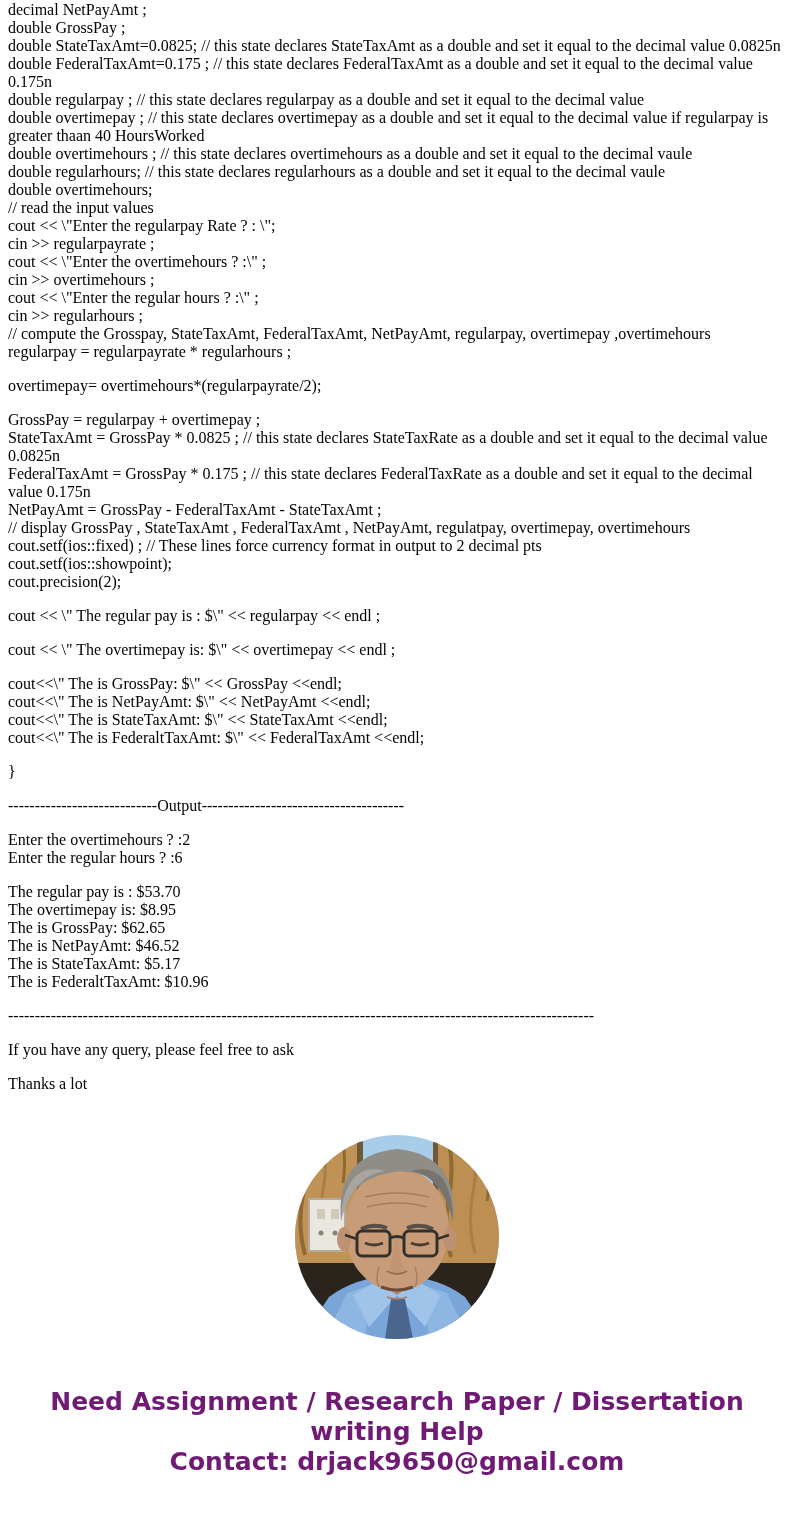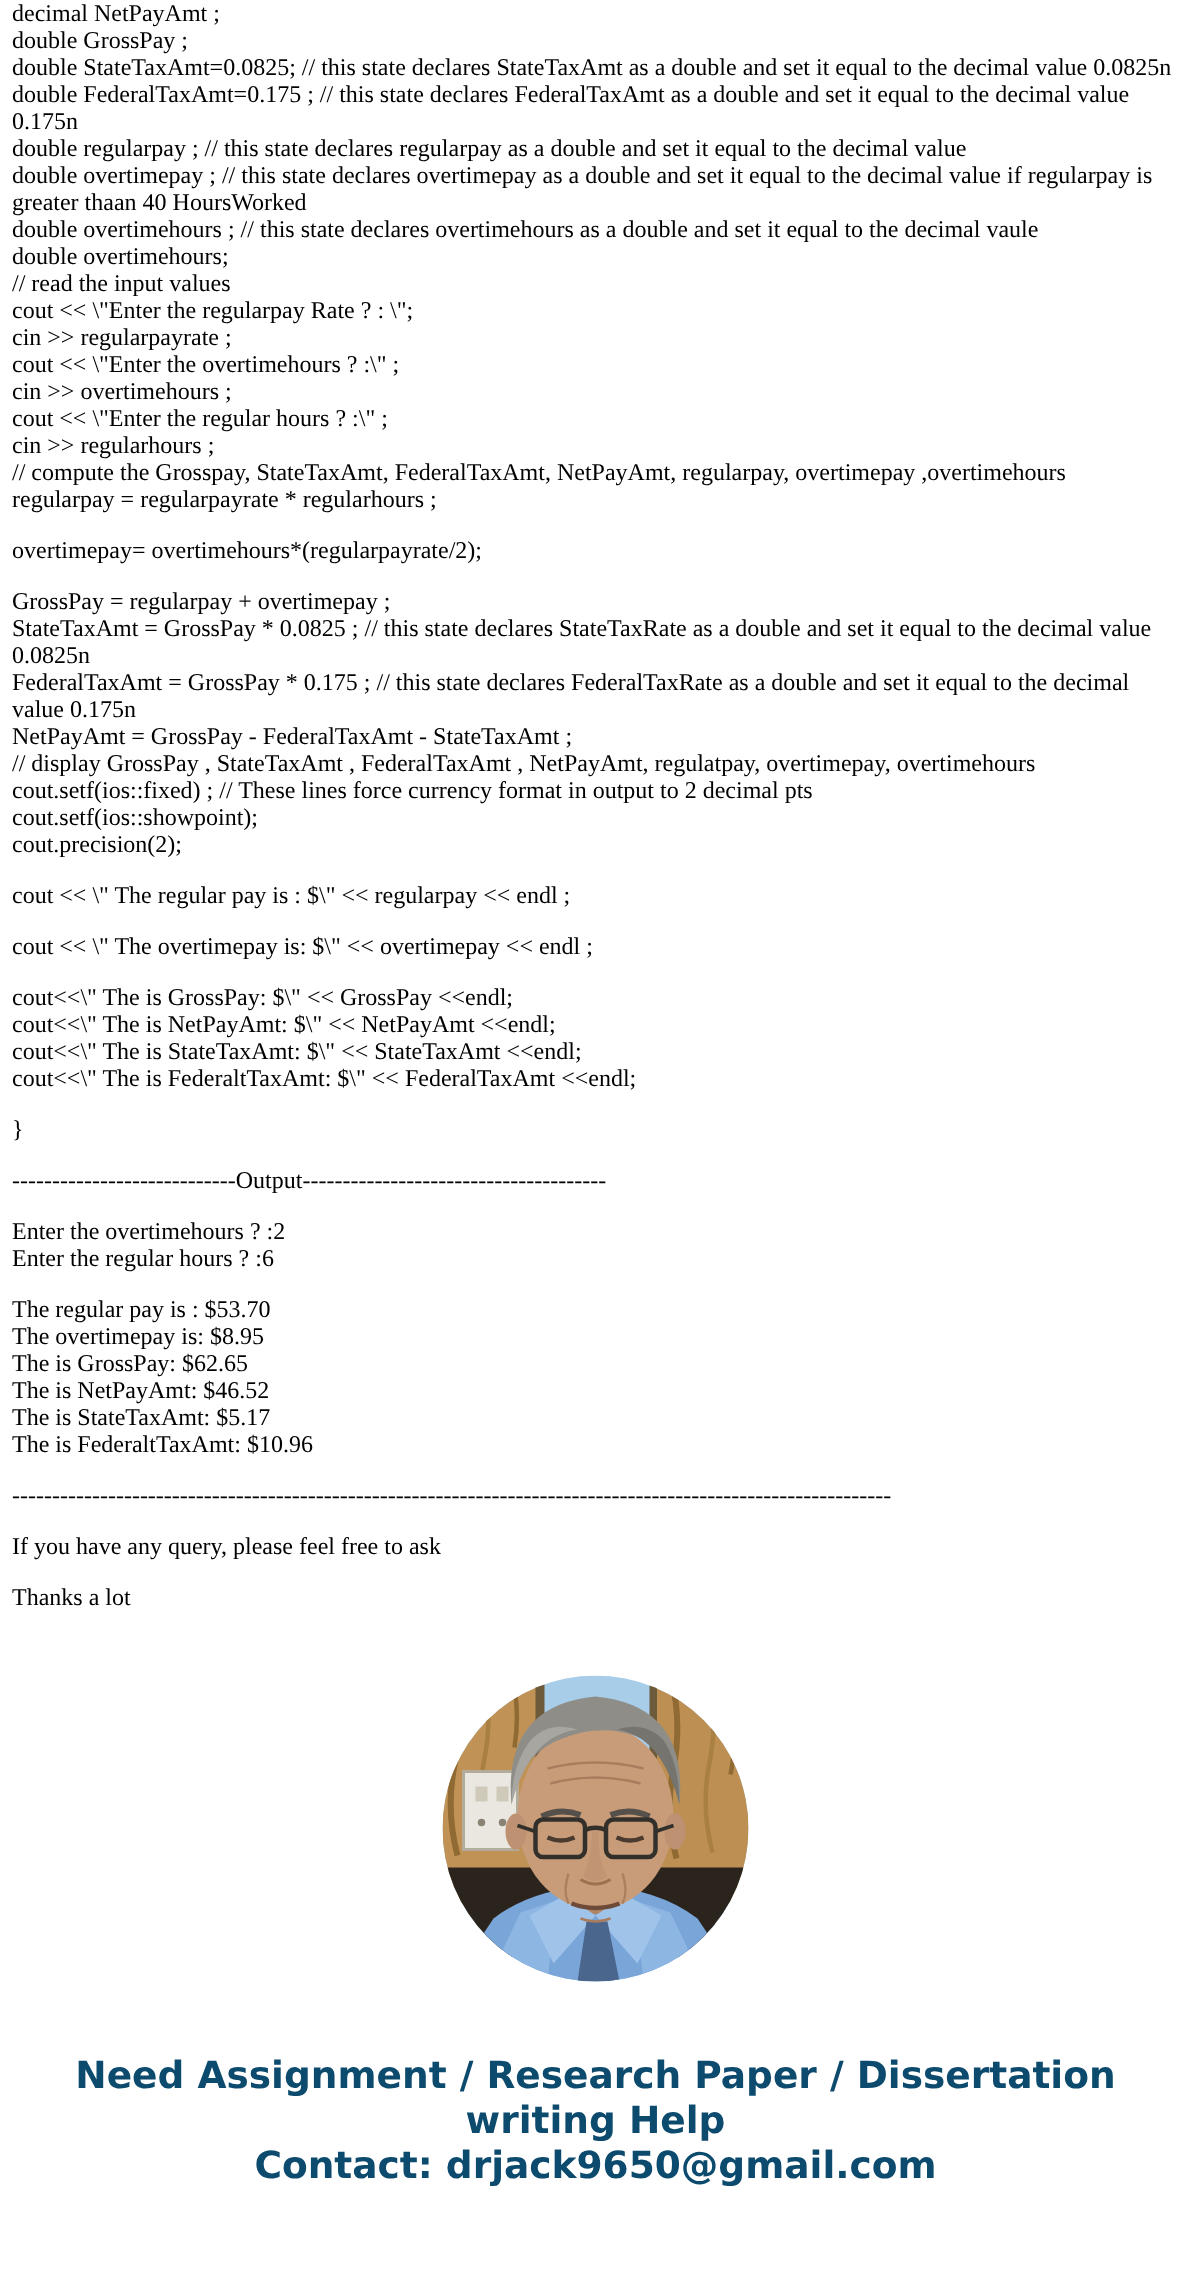--- a/index.html
+++ b/index.html
@@ -36,36 +36,37 @@
   .promo {
     margin-top: 48px;
   }
   .promo-line {
     font-family: "DejaVu Sans", sans-serif;
     font-weight: 700;
     font-size: 25px;
     line-height: 30px;
     text-align: center;
     white-space: nowrap;
-    color: #0c4a6e;
+    color: #701a75;
   }
 </style>
 </head>
 <body>
 
 <div class="doc">
     <div class="line">decimal NetPayAmt ;</div>
     <div class="line">double GrossPay ;</div>
     <div class="line">double StateTaxAmt=0.0825; // this state declares StateTaxAmt as a double and set it equal to the decimal value 0.0825n</div>
     <div class="line">double FederalTaxAmt=0.175 ; // this state declares FederalTaxAmt as a double and set it equal to the decimal value</div>
     <div class="line">0.175n</div>
     <div class="line">double regularpay ; // this state declares regularpay as a double and set it equal to the decimal value</div>
     <div class="line">double overtimepay ; // this state declares overtimepay as a double and set it equal to the decimal value if regularpay is</div>
     <div class="line">greater thaan 40 HoursWorked</div>
     <div class="line">double overtimehours ; // this state declares overtimehours as a double and set it equal to the decimal vaule</div>
+    <div class="line">double regularhours; // this state declares regularhours as a double and set it equal to the decimal vaule</div>
     <div class="line">double overtimehours;</div>
     <div class="line">// read the input values</div>
     <div class="line">cout &lt;&lt; \"Enter the regularpay Rate ? : \";</div>
     <div class="line">cin &gt;&gt; regularpayrate ;</div>
     <div class="line">cout &lt;&lt; \"Enter the overtimehours ? :\" ;</div>
     <div class="line">cin &gt;&gt; overtimehours ;</div>
     <div class="line">cout &lt;&lt; \"Enter the regular hours ? :\" ;</div>
     <div class="line">cin &gt;&gt; regularhours ;</div>
     <div class="line">// compute the Grosspay, StateTaxAmt, FederalTaxAmt, NetPayAmt, regularpay, overtimepay ,overtimehours</div>
     <div class="line">regularpay = regularpayrate * regularhours ;</div>

